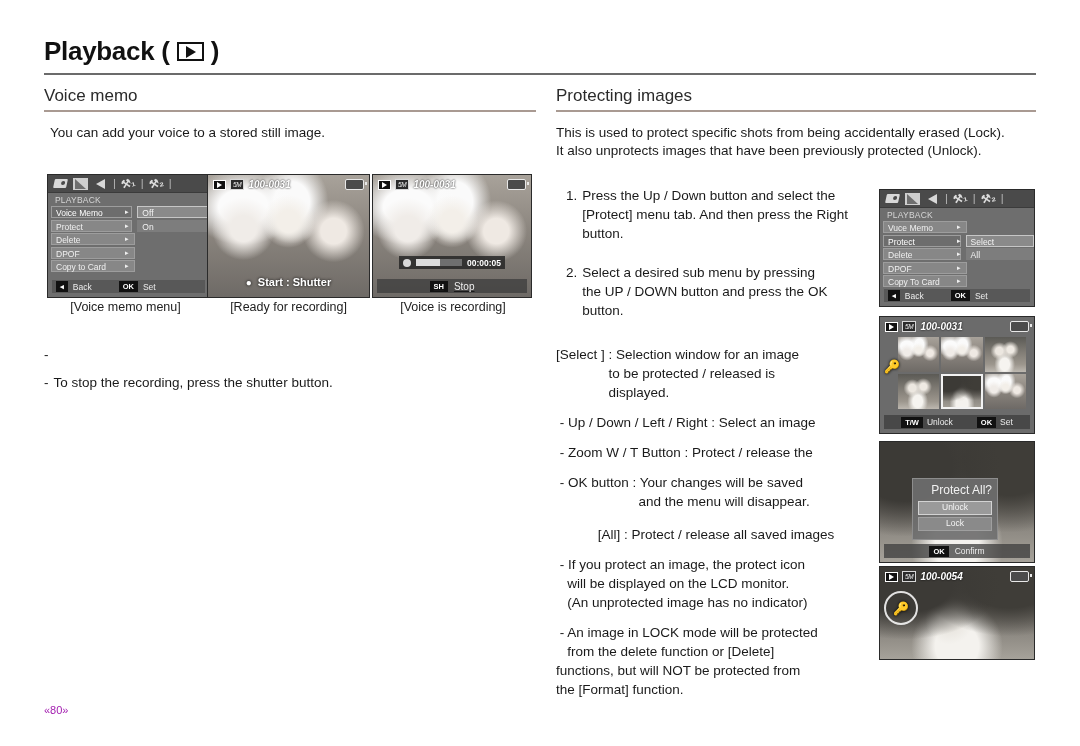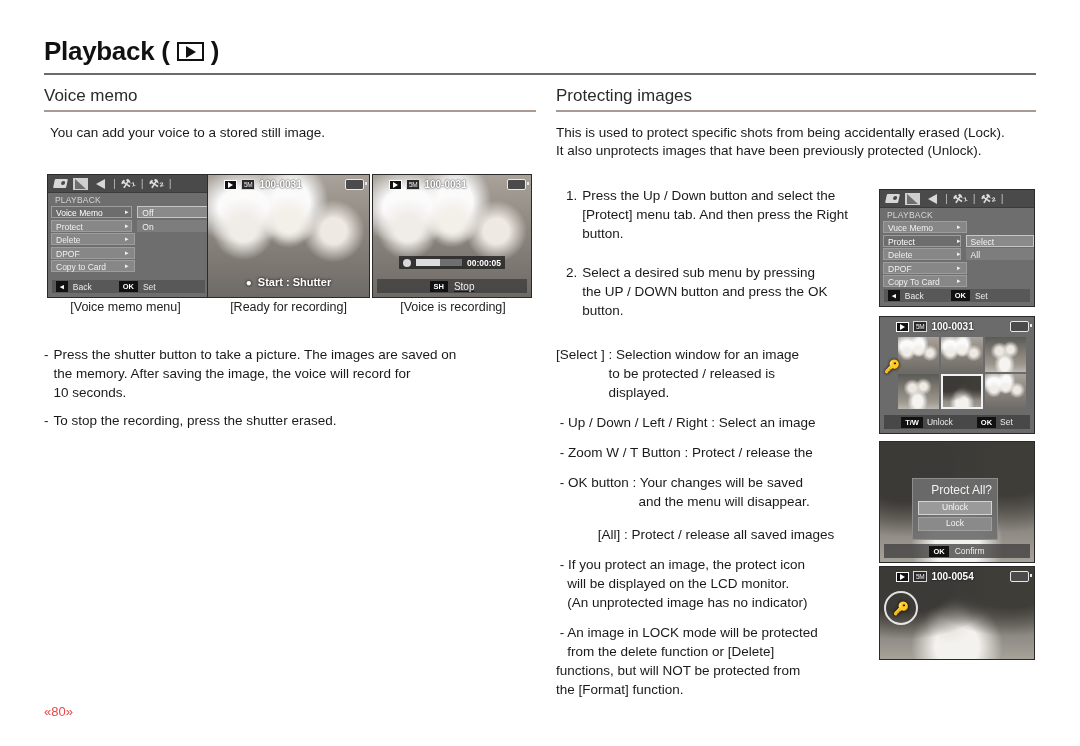--- a/index.html
+++ b/index.html
@@ -204,22 +204,22 @@
     padding: 1px 4px;
     line-height: 9px;
     display: inline-block;
   }
   .bar-text { color: #ededed; font-size: 8.5px; }
 
   
   .lcd-photo { background: #7c7c7c; }
   .photo-fill { position: absolute; inset: 0; }
   .osd-top {
-    position: absolute; left: 16px; top: 4px; right: 5px;
-    display: flex; align-items: center; gap: 4px;
+    position: absolute; left: 5px; top: 4px; right: 5px;
+    display: flex; align-items: center; gap: 4px; font-style: italic;
   }
   .osd-play {
     width: 13px; height: 10px;
     border: 1.5px solid #fff;
     background: #111;
     display: inline-flex; align-items: center; justify-content: center;
     box-sizing: border-box;
   }
   .osd-play::after {
     content:""; width:0;height:0;
@@ -347,22 +347,22 @@
   .step-num { flex: 0 0 auto; }
   .step-body { white-space: pre-line; }
 
   .bullets { position: absolute; left: 556px; top: 345px; width: 320px; }
   .blk { margin-bottom: 11px; font-size: 13.5px; line-height: 19px; }
   .blk .ind { display: block; white-space: pre; }
 
   .pagenum {
     position: absolute;
     left: 44px; top: 704px;
-    font-size: 13px;
-    color: #ef4444;
+    font-size: 11px;
+    color: #a21caf;
     text-align: center;
   }
 
   
   #lcd-voice-menu   { position:absolute; left:47px;  top:174px; width:163px; height:124px; }
   #lcd-ready        { position:absolute; left:207px; top:174px; width:163px; height:124px; }
   #lcd-recording    { position:absolute; left:372px; top:174px; width:160px; height:124px; }
   #lcd-protect-menu { position:absolute; left:879px; top:189px; width:156px; height:118px; }
   #lcd-select-win   { position:absolute; left:879px; top:316px; width:156px; height:118px; }
   #lcd-protect-all  { position:absolute; left:879px; top:441px; width:156px; height:122px; }
@@ -502,27 +502,24 @@
 
 <div class="captions">
   <span class="caption" style="width:163px;">[Voice memo menu]</span>
   <span class="caption" style="width:163px;margin-left:0;">[Ready for recording]</span>
   <span class="caption" style="width:166px;">[Voice is recording]</span>
 </div>
 
 <div class="notes">
   <div class="note">
     <span class="note-dash">-</span>
-    <span class="note-lines">Press the shutter button to take a picture. The images are saved on
-the memory. After saving the image, the voice will record for
-10 seconds.</span>
   </div>
   <div class="note">
     <span class="note-dash">-</span>
-    <span class="note-lines">To stop the recording, press the shutter erased.</span>
+    <span class="note-lines">To stop the recording, press the shutter button.</span>
   </div>
 </div>
 
 <div class="col-right">
   <div class="sec-title">Protecting images</div>
   <div class="sec-rule right"></div>
   <div class="body-text">This is used to protect specific shots from being accidentally erased (Lock).</div>
   <div class="body-text">It also unprotects images that have been previously protected (Unlock).</div>
 </div>
 

